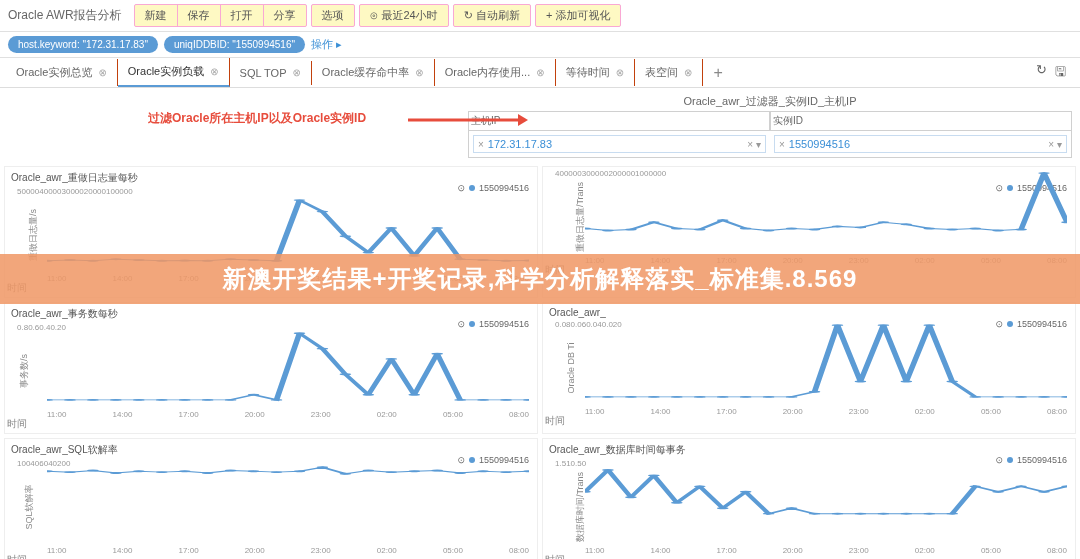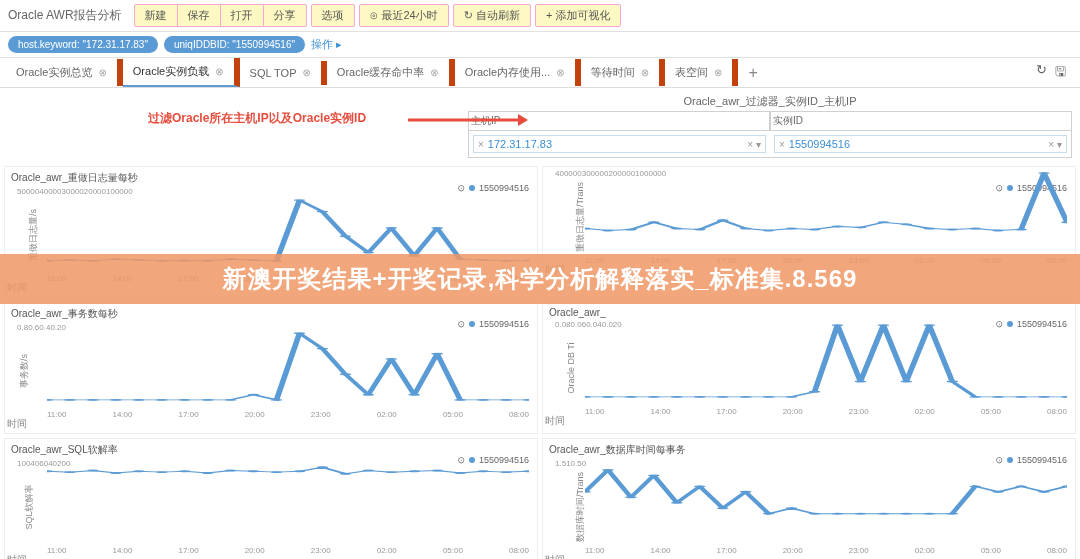--- a/index.html
+++ b/index.html
@@ -8,21 +8,21 @@
 .title{font-size:12px;color:#666;margin-right:8px}
 .btn{padding:3px 10px;border:1px solid #f9a8d4;background:#fef9c3;font-size:11px;color:#555;cursor:pointer;border-radius:2px}
 .btn-grp{display:flex;gap:0}
 .btn-grp .btn{border-radius:0;margin-left:-1px}
 .btn-grp .btn:first-child{border-radius:2px 0 0 2px;margin-left:0}
 .btn-grp .btn:last-child{border-radius:0 2px 2px 0}
 .filterbar{display:flex;align-items:center;padding:4px 8px;gap:6px;border-bottom:1px solid #e0e0e0}
 .pill{background:#5b9bd5;color:#fff;padding:3px 10px;border-radius:10px;font-size:10px}
 .link{color:#3b8fd6;font-size:11px;cursor:pointer}
 .tabbar{display:flex;align-items:center;border-bottom:1px solid #ddd;padding:0 6px}
-.tab{display:flex;align-items:center;padding:6px 10px;font-size:11px;color:#666;border-right:6px solid #c2410c;gap:6px}
+.tab{display:flex;align-items:center;padding:6px 10px;font-size:11px;color:#666;border-right:1px solid #c2410c;gap:6px}
 .tab.active{color:#333;border-bottom:2px solid #5b9bd5}
 .tab-close{color:#aaa;font-size:10px;cursor:pointer}
 .tab-add{padding:4px 10px;color:#888;font-size:16px;cursor:pointer}
 .right-icons{margin-left:auto;display:flex;gap:8px;padding-right:8px}
 .icon-btn{cursor:pointer;color:#666;font-size:13px}
 .filter-panel{margin:4px 8px;position:relative}
 .filter-title{text-align:center;font-size:11px;color:#666;padding:2px}
 .filter-row{display:flex;gap:8px;padding:4px;border:1px solid #d0d0d0}
 .filter-col{flex:1}
 .filter-label{text-align:left;font-size:10px;color:#666;padding:2px;border:1px solid #d0d0d0;border-bottom:none}

